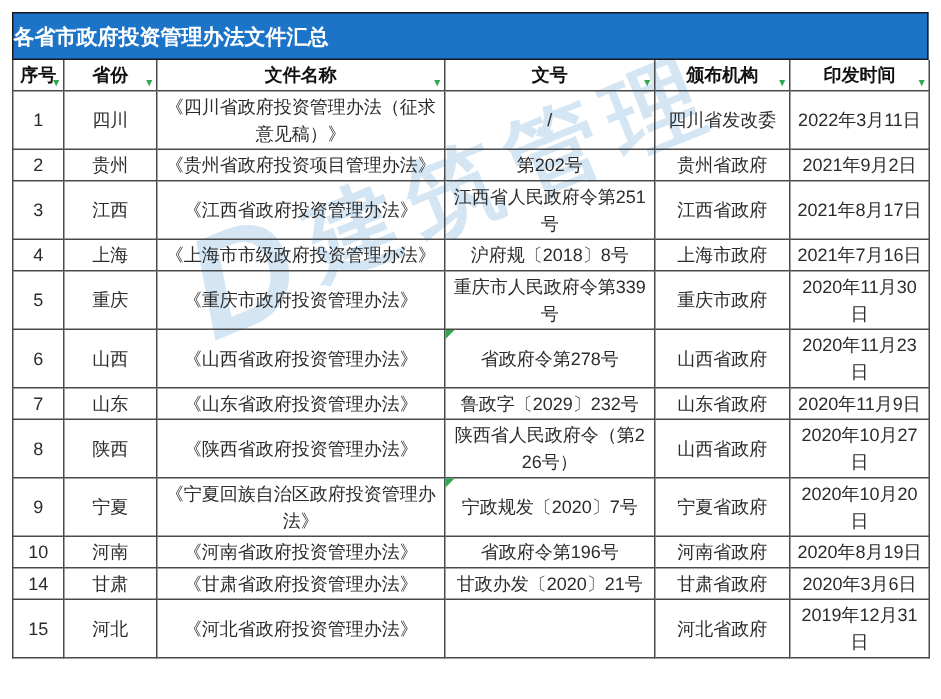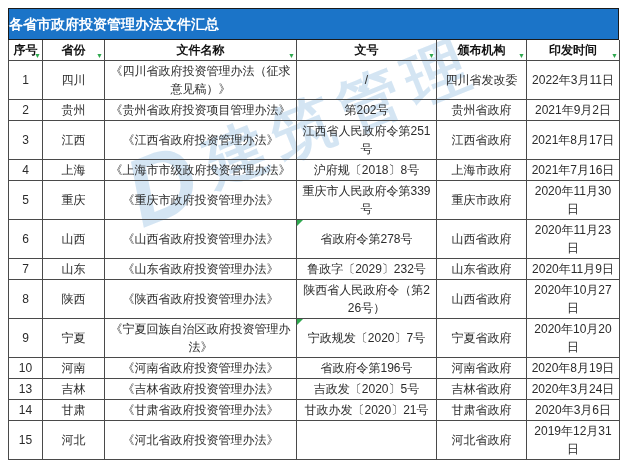--- a/index.html
+++ b/index.html
@@ -213,31 +213,20 @@
           <td>
             
             <span>省政府令第196号</span>
           </td>
           <td>河南省政府</td>
           <td>2020年8月19日</td>
         </tr>
 
 
 
-        <tr>
-          <td>13</td>
-          <td>吉林</td>
-          <td>《吉林省政府投资管理办法》</td>
-          <td>
-            
-            <span>吉政发〔2020〕5号</span>
-          </td>
-          <td>吉林省政府</td>
-          <td>2020年3月24日</td>
-        </tr>
 
         <tr>
           <td>14</td>
           <td>甘肃</td>
           <td>《甘肃省政府投资管理办法》</td>
           <td>
             
             <span>甘政办发〔2020〕21号</span>
           </td>
           <td>甘肃省政府</td>

